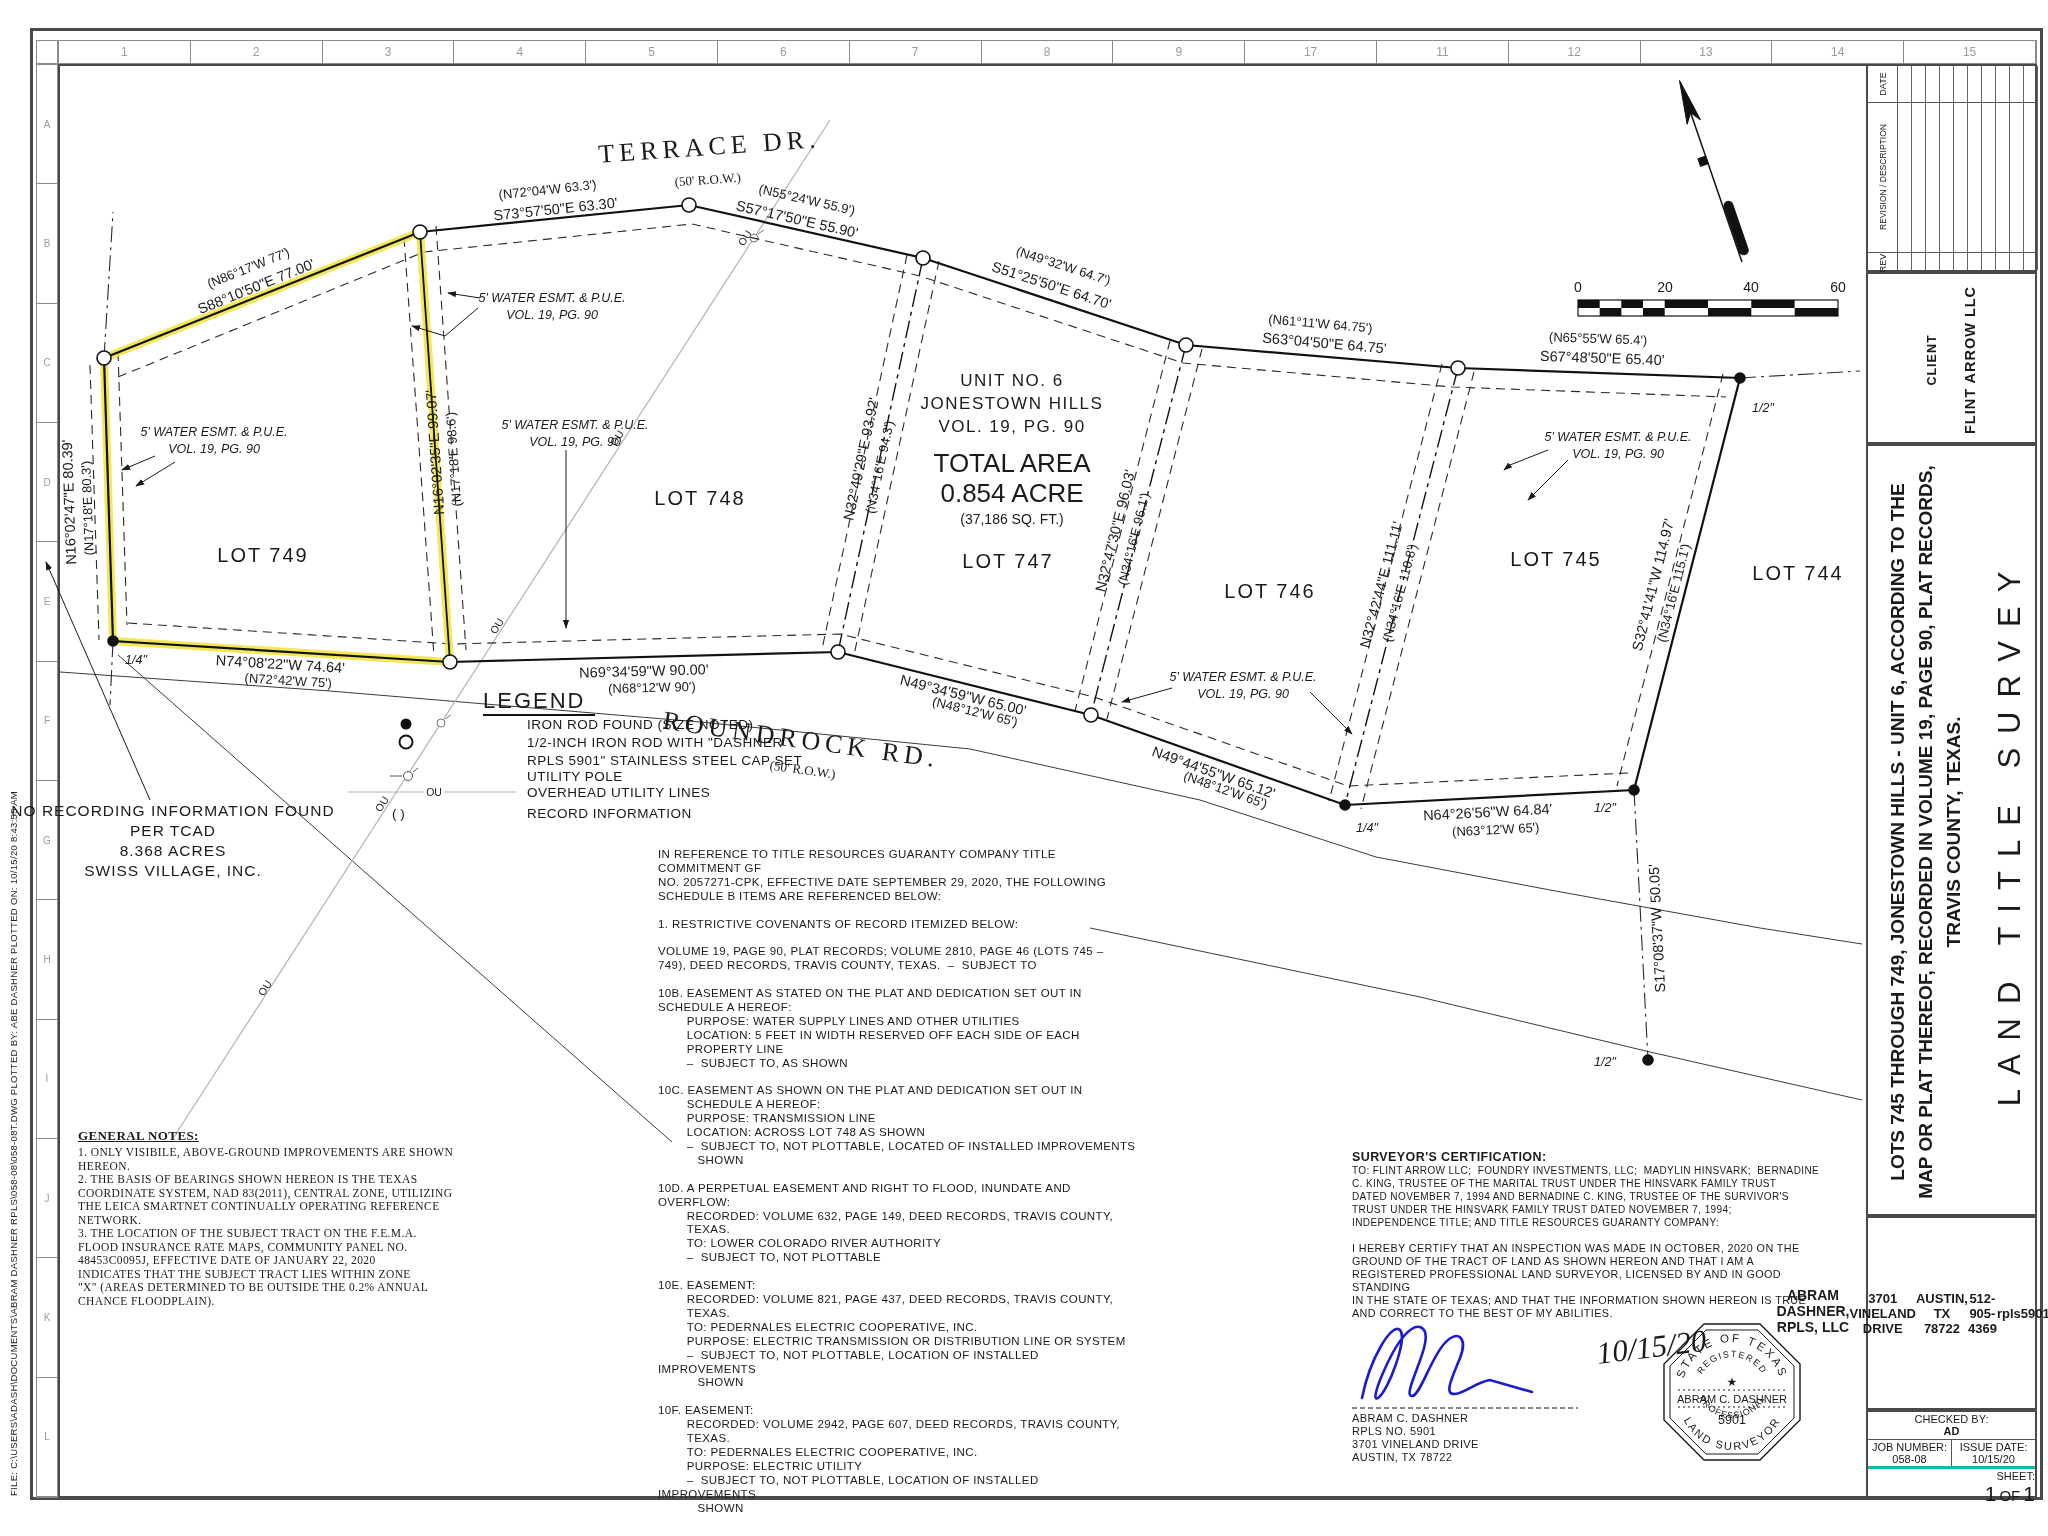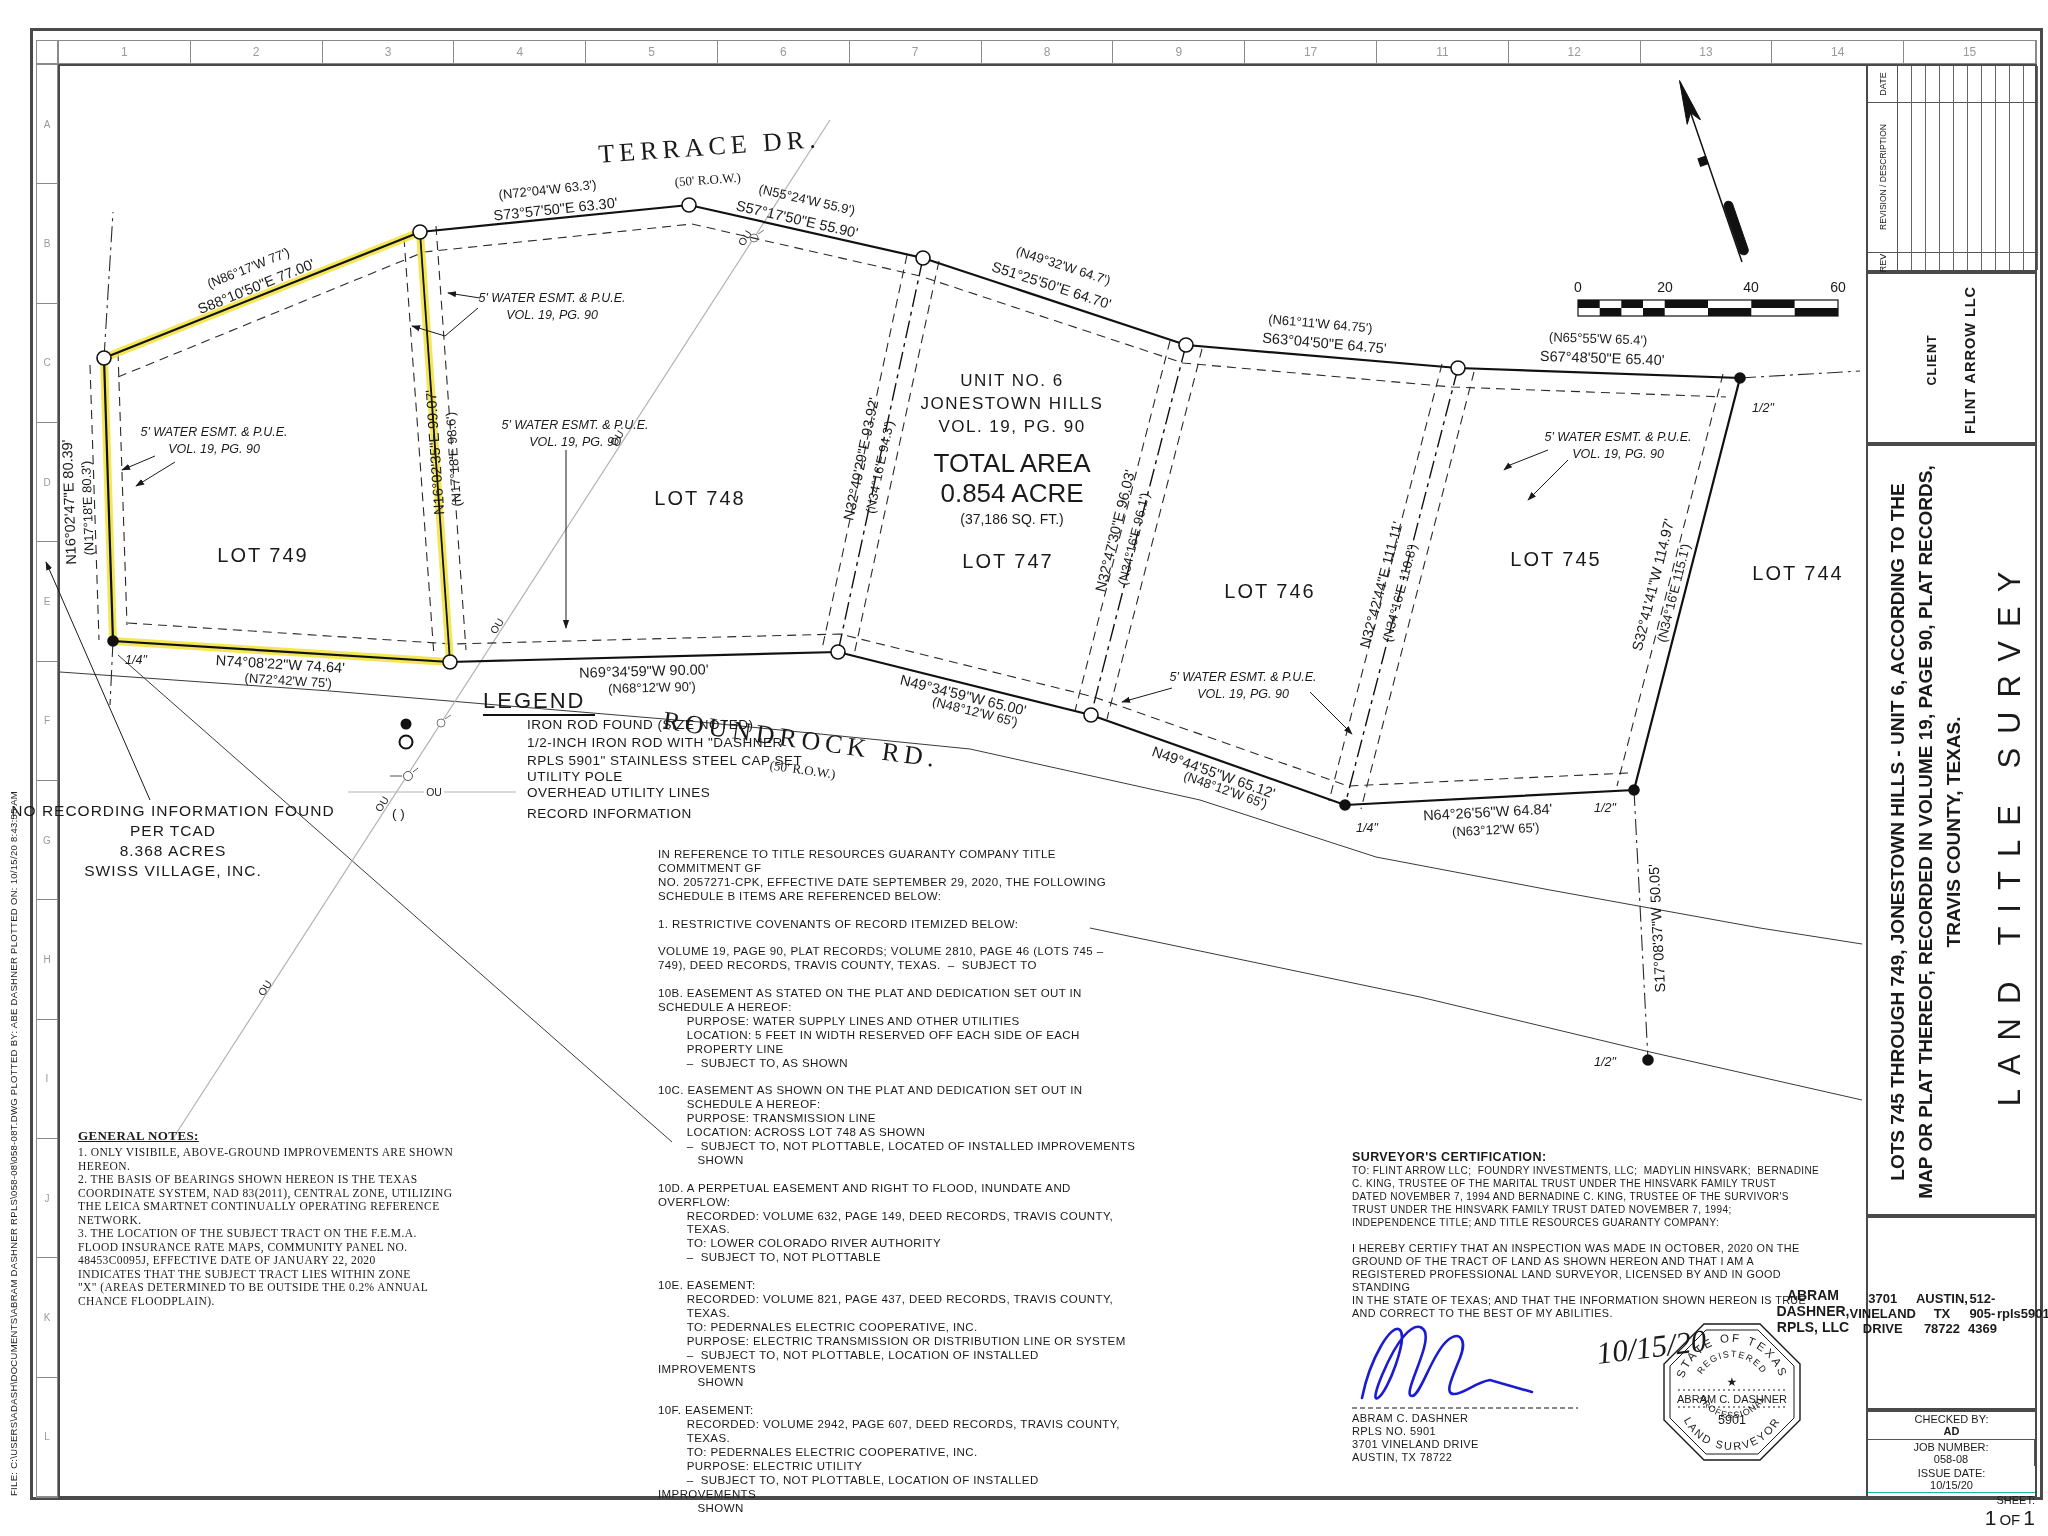--- a/index.html
+++ b/index.html
@@ -447,21 +447,21 @@
     <div style="font-weight:bold;font-size:13px;">AUSTIN, TX 78722</div>
     <div style="font-weight:bold;font-size:13px;">512-905-4369</div>
     <div style="font-weight:bold;font-size:13px;">rpls5901@gmail.com</div>
   </div>
 
   <div class="abs bx" style="left:1866px;top:1410px;width:171px;height:88px;font-size:11px;">
     <div style="text-align:center;border-bottom:1px solid #555;padding:1px 0 2px;">
       <span>CHECKED BY:</span><br>
       <span style="font-weight:bold;">AD</span>
     </div>
-    <div style="display:flex;border-bottom:1px solid #14b8a6;text-align:center;flex-direction:column;">
+    <div style="display:flex;border-bottom:3px solid #14b8a6;text-align:center;">
       <div style="flex:1;border-right:1px solid #555;padding:1px 0;">
         <span>JOB NUMBER:</span><br>
         <span>058-08</span>
       </div>
       <div style="flex:1;padding:1px 0;">
         <span>ISSUE DATE:</span><br>
         <span>10/15/20</span>
       </div>
     </div>
     <div style="text-align:right;padding-top:1px;">

